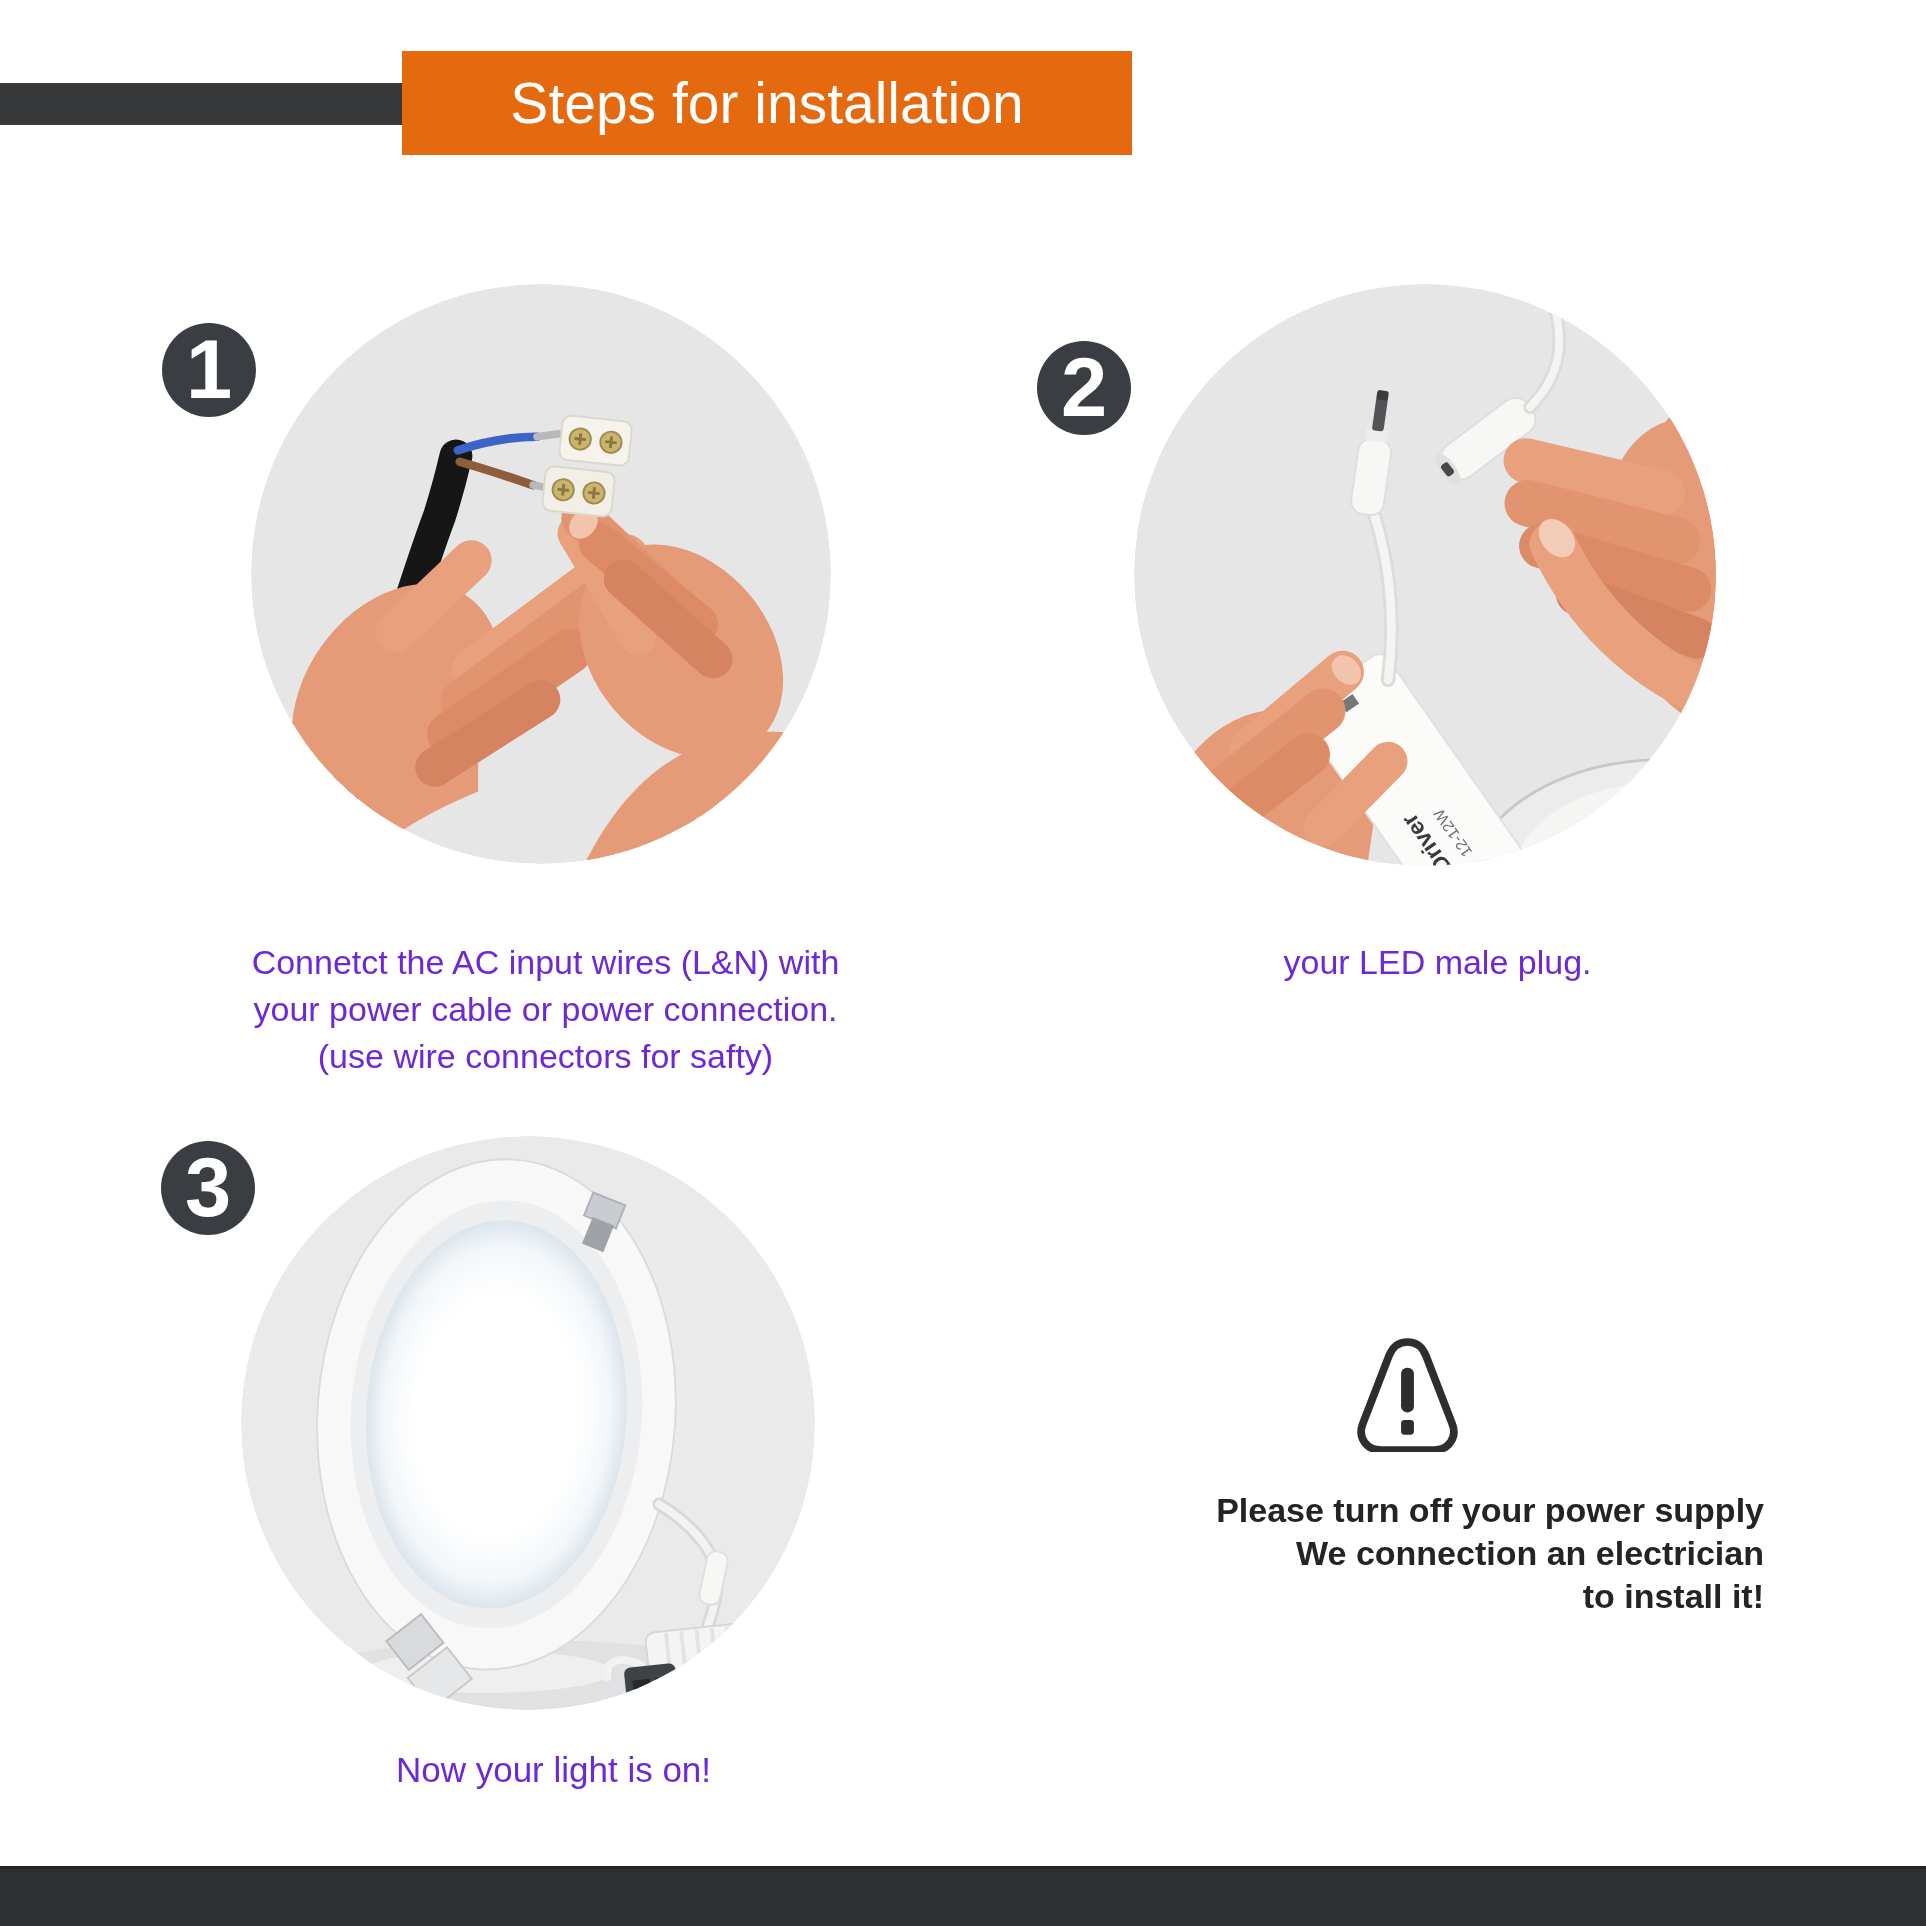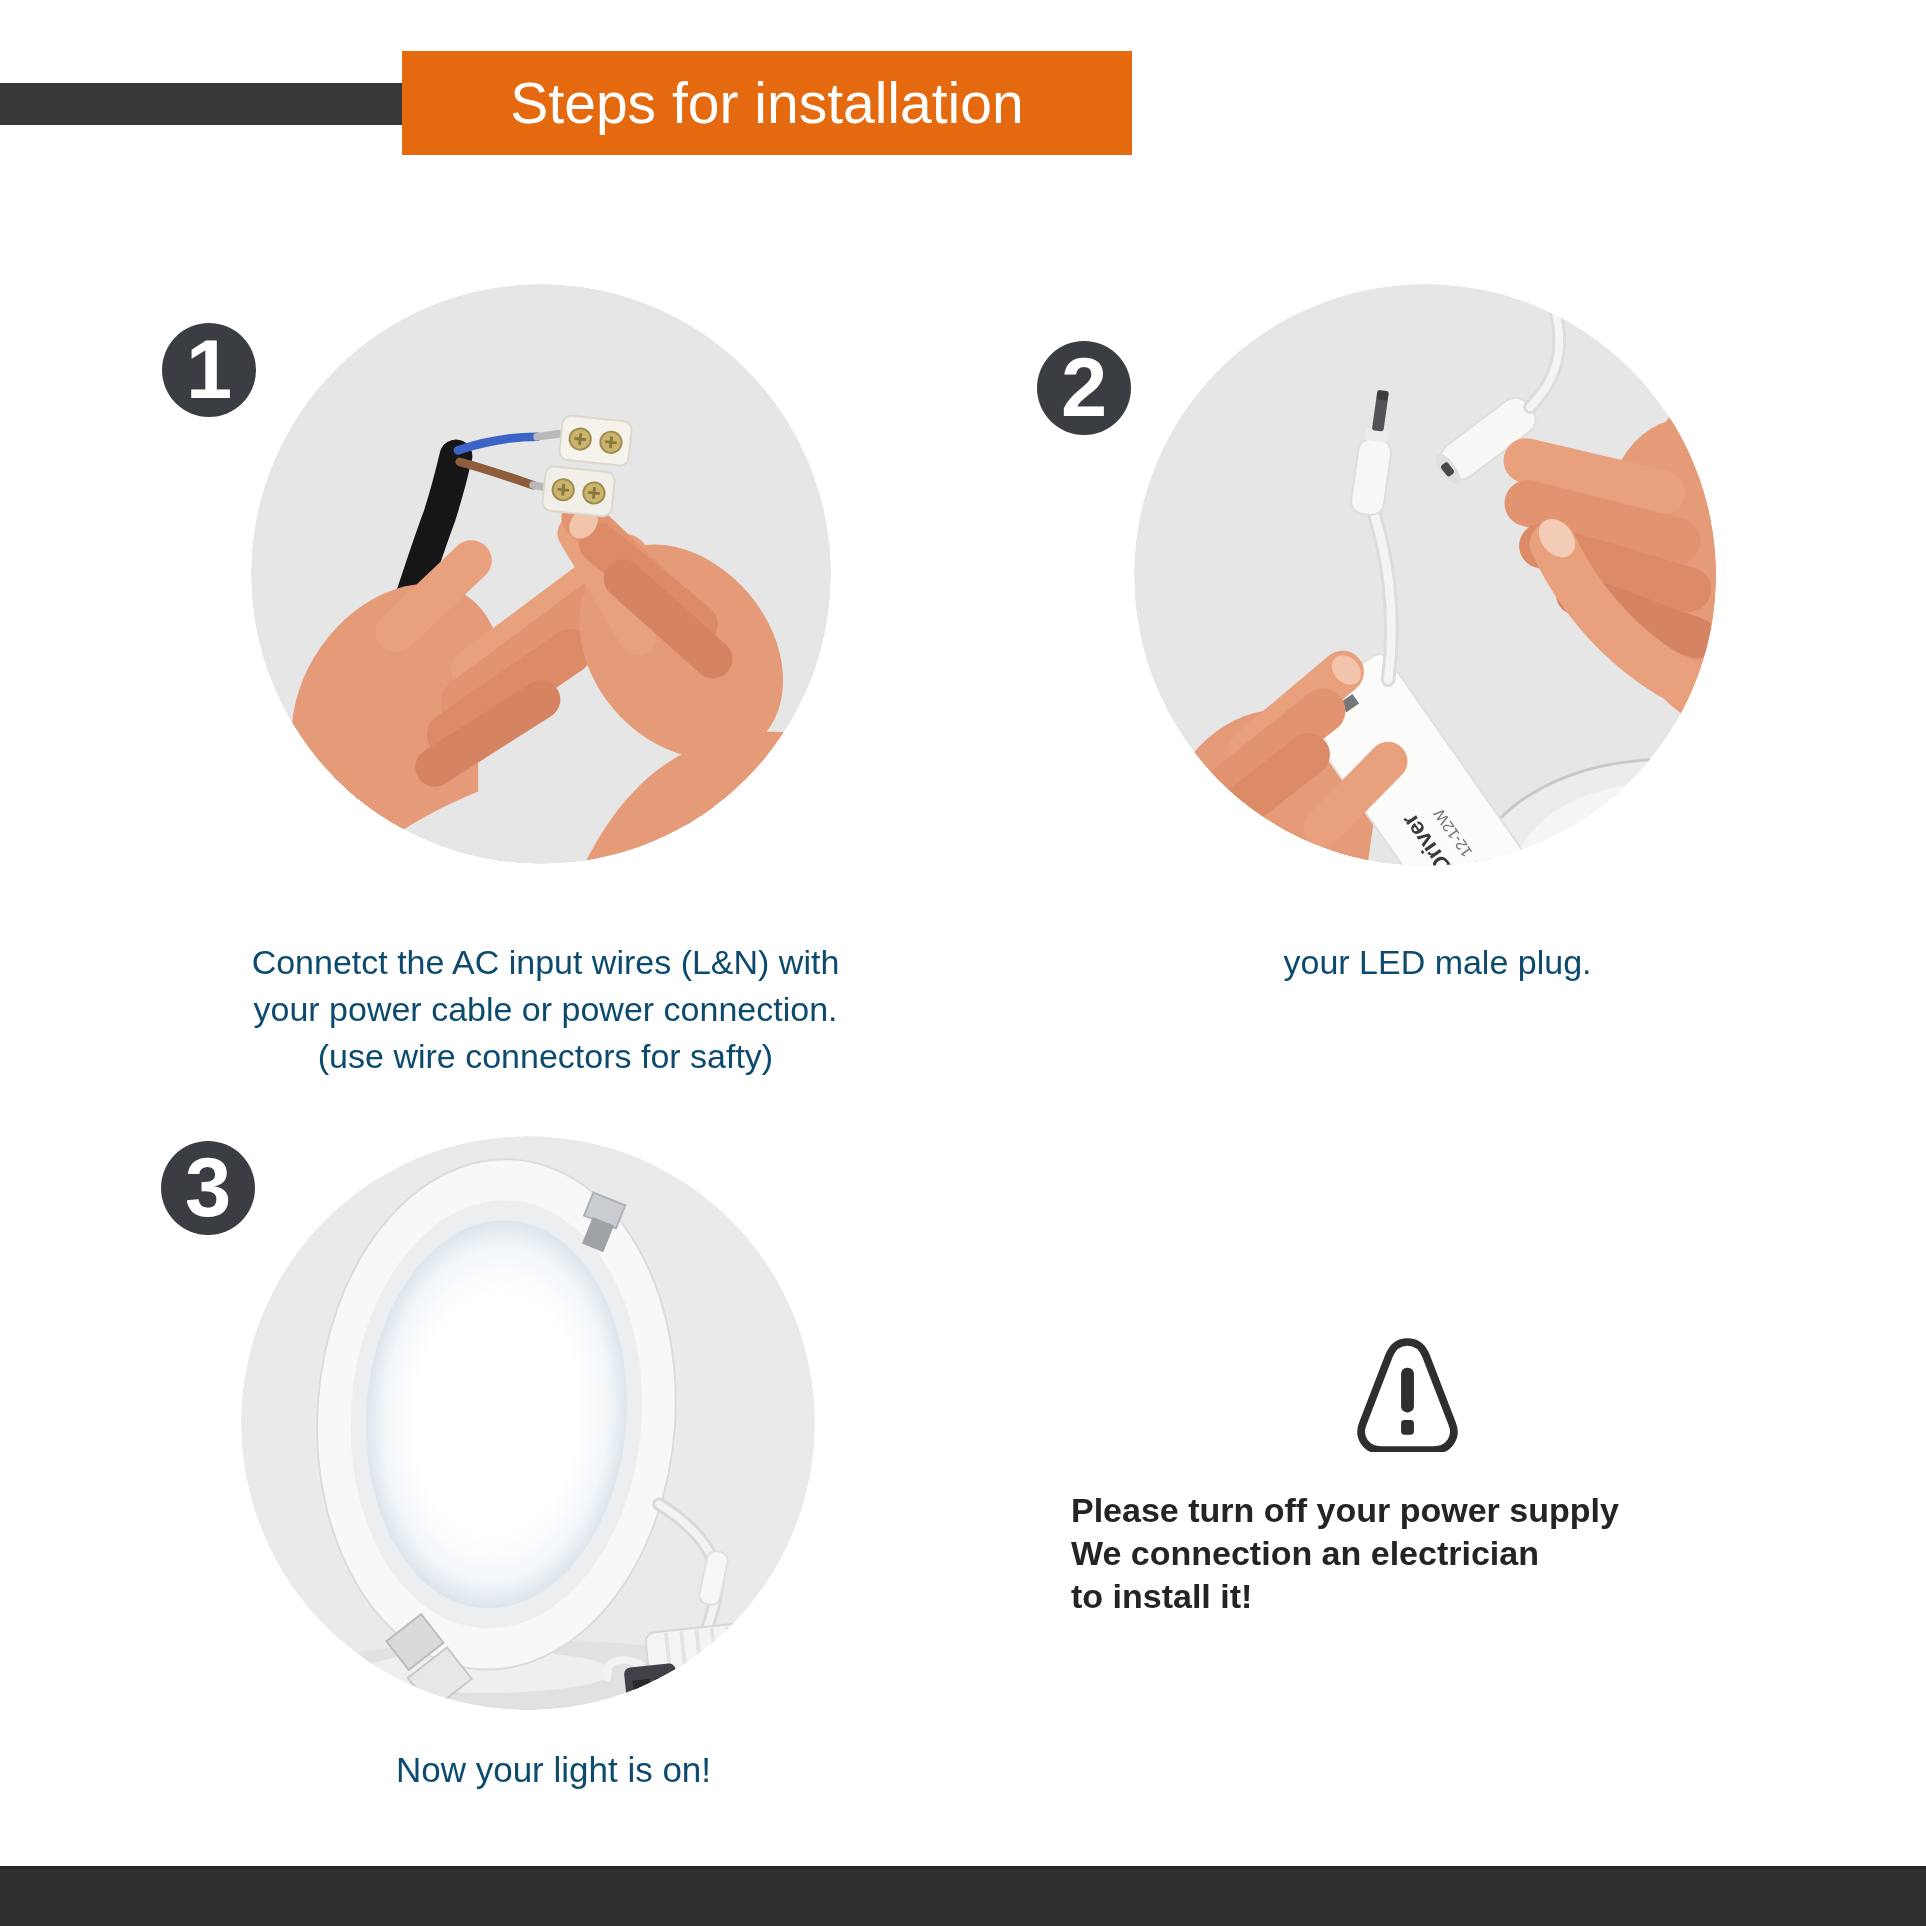--- a/index.html
+++ b/index.html
@@ -18,30 +18,30 @@
   .photo-1{left:251px;top:284px;width:580px;height:580px;}
   .photo-2{left:1134px;top:284px;width:582px;height:582px;}
   .photo-3{left:241px;top:1136px;width:574px;height:574px;}
 
   .badge{position:absolute;width:94px;height:94px;border-radius:50%;background:#3A3D42;
          color:#ffffff;font-size:83px;font-weight:bold;text-align:center;line-height:94px;}
   .badge-1{left:162px;top:323px;}
   .badge-2{left:1037px;top:341px;}
   .badge-3{left:161px;top:1141px;}
 
-  .caption{position:absolute;width:693px;text-align:center;color:#0c4a6e;
+  .caption{position:absolute;width:693px;text-align:center;color:#6d28d9;
            font-size:34px;line-height:47px;}
   .caption .cap-line{white-space:pre-wrap;}
   .caption-1{left:199px;top:939px;}
   .caption-2{left:1091px;top:939px;}
   .caption-3{left:207px;top:1746px;font-size:35px;}
 
   
   .warning-icon{position:absolute;left:1356px;top:1335px;width:103px;height:117px;}
-  .warning-text{position:absolute;left:1071px;top:1489px;width:693px;text-align:left;
+  .warning-text{position:absolute;left:1071px;top:1489px;width:693px;text-align:right;
                 color:#242425;font-size:34px;font-weight:bold;line-height:43px;}
 
   
   .footer-bar{position:absolute;left:0;top:1866px;width:1927px;height:60px;background:#2E2F31;
               border-top:3px solid #232425;box-sizing:border-box;}
 </style>
 </head>
 <body>
 
 <div class="page">

